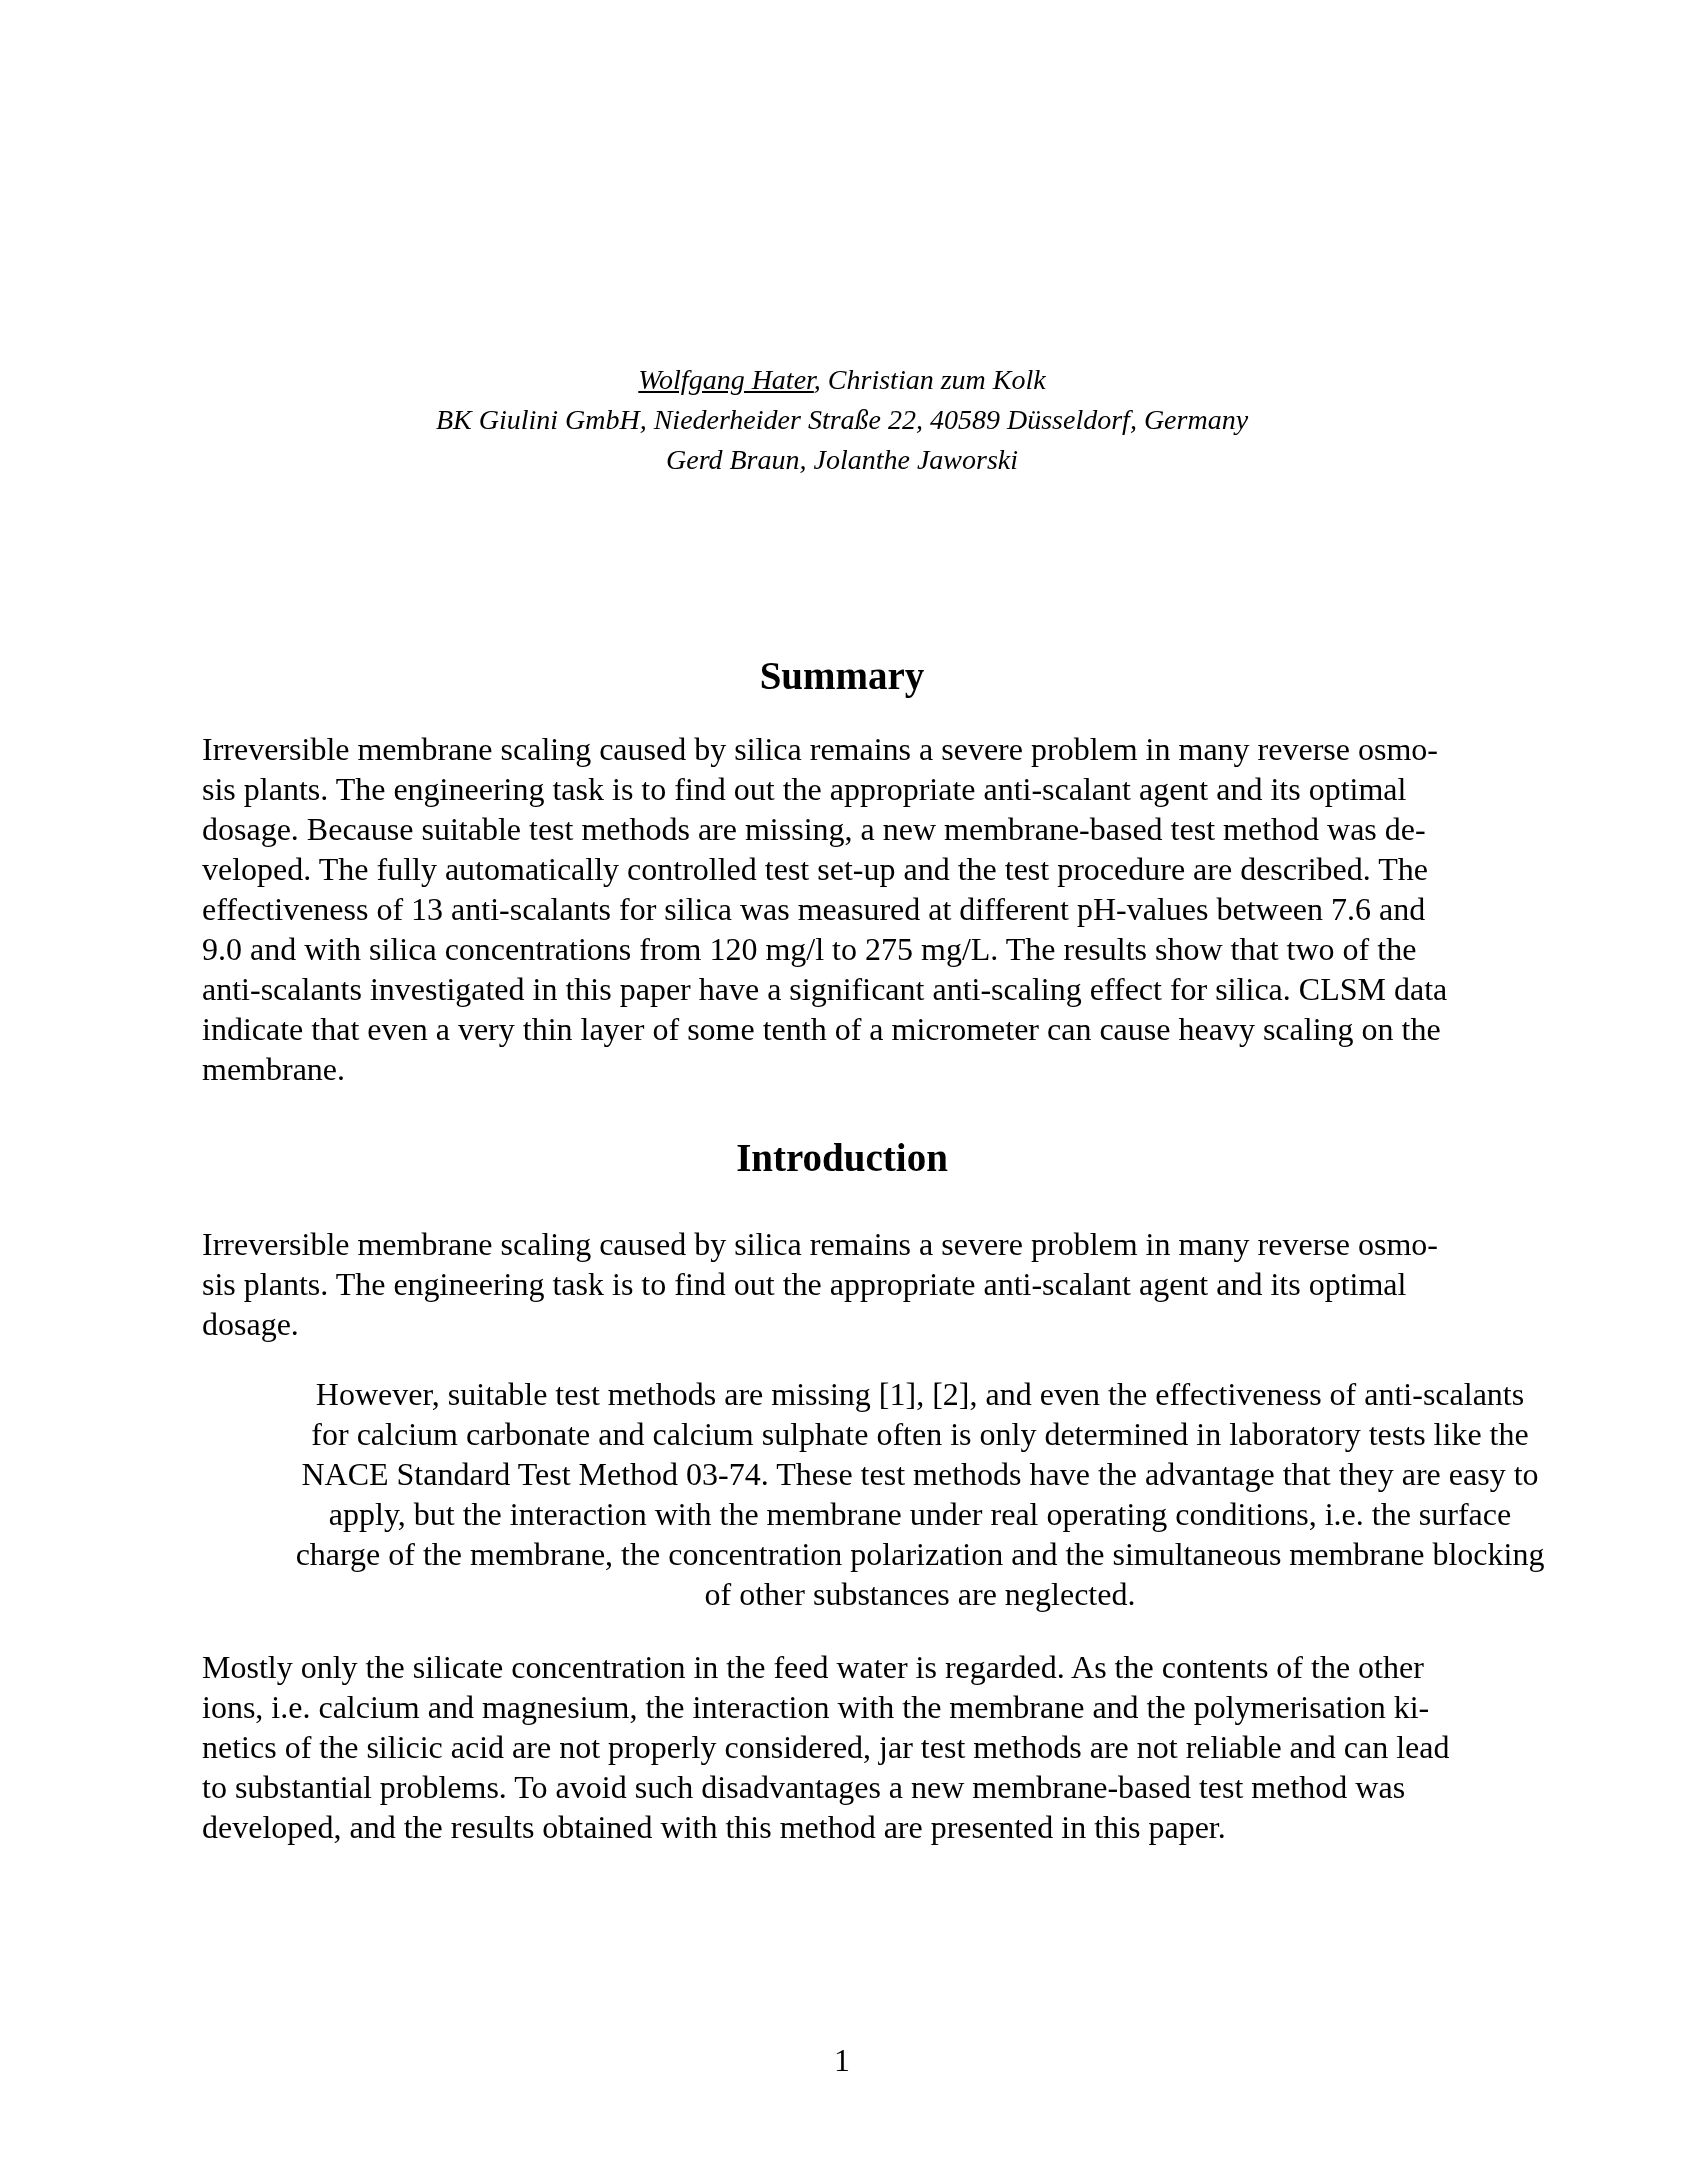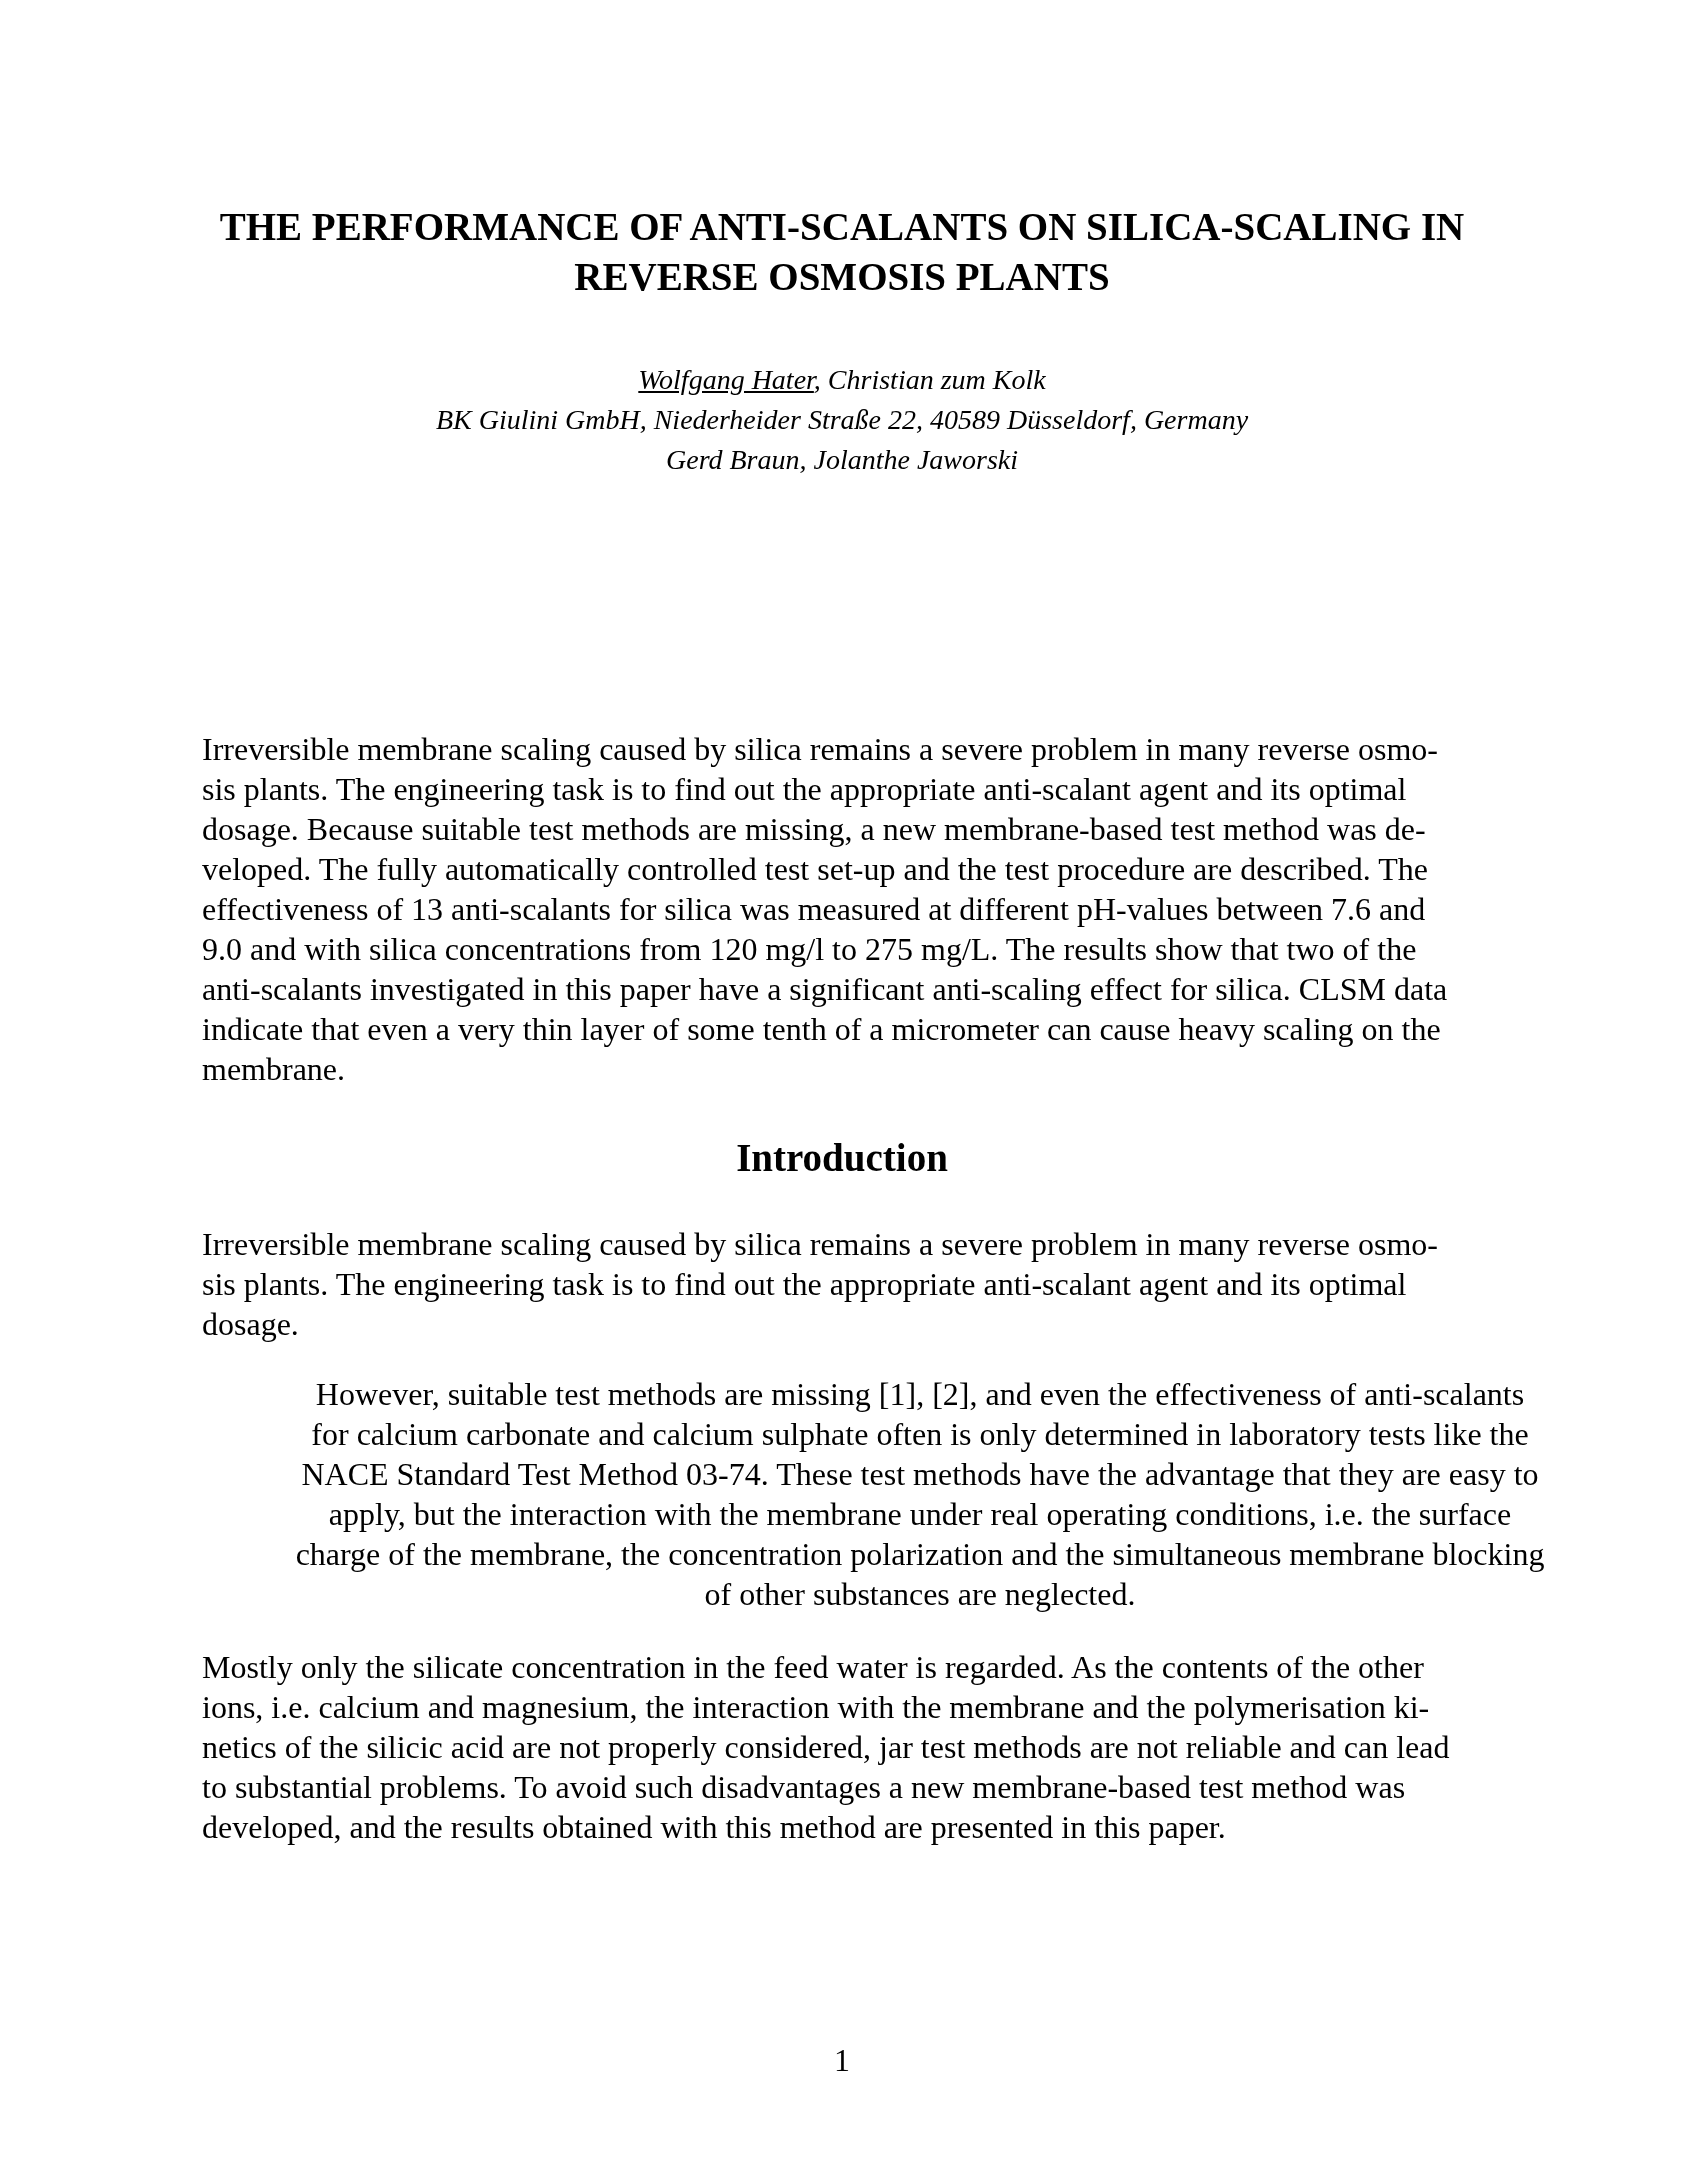--- a/index.html
+++ b/index.html
@@ -78,33 +78,32 @@
     text-align: center;
     font-size: 32px;
     line-height: 40px;
   }
 </style>
 </head>
 <body>
 
 <div class="page">
 
-  <h1 class="title">THE PERFORMANCE OF ANTI-SCALANTS ON SILICA-SCALING IN
-REVERSE OSMOSIS PLANTS</h1>
 
   <div class="authors">
     <div class="author-line"><span class="ul">Wolfgang Hater</span><span>, Christian zum Kolk</span></div>
 
     <div class="author-line">BK Giulini GmbH, Niederheider Straße 22, 40589 Düsseldorf, Germany</div>
 
 
     <div class="author-line">Gerd Braun, Jolanthe Jaworski</div>
 
   </div>
 
+  <h2 class="heading" id="summary-heading">Summary</h2>
 
   <p class="body" id="summary-body">Irreversible membrane scaling caused by silica remains a severe problem in many reverse osmo-
 sis plants. The engineering task is to find out the appropriate anti-scalant agent and its optimal
 dosage. Because suitable test methods are missing, a new membrane-based test method was de-
 veloped. The fully automatically controlled test set-up and the test procedure are described. The
 effectiveness of 13 anti-scalants for silica was measured at different pH-values between 7.6 and
 9.0 and with silica concentrations from 120 mg/l to 275 mg/L. The results show that two of the
 anti-scalants investigated in this paper have a significant anti-scaling effect for silica. CLSM data
 indicate that even a very thin layer of some tenth of a micrometer can cause heavy scaling on the
 membrane.</p>

